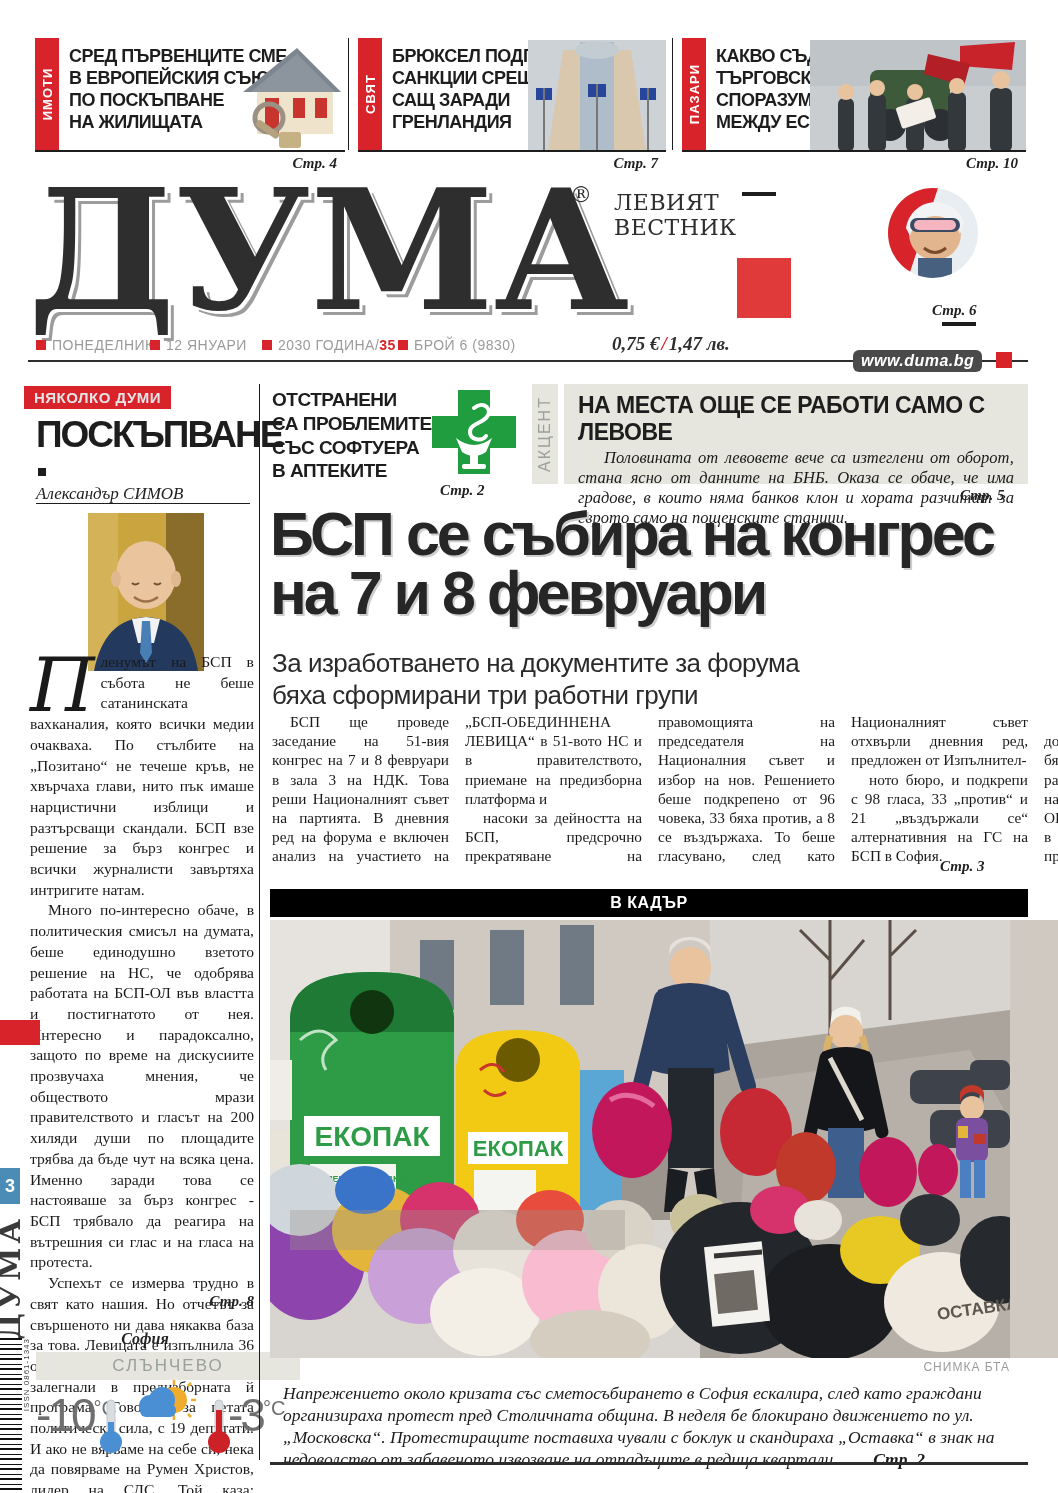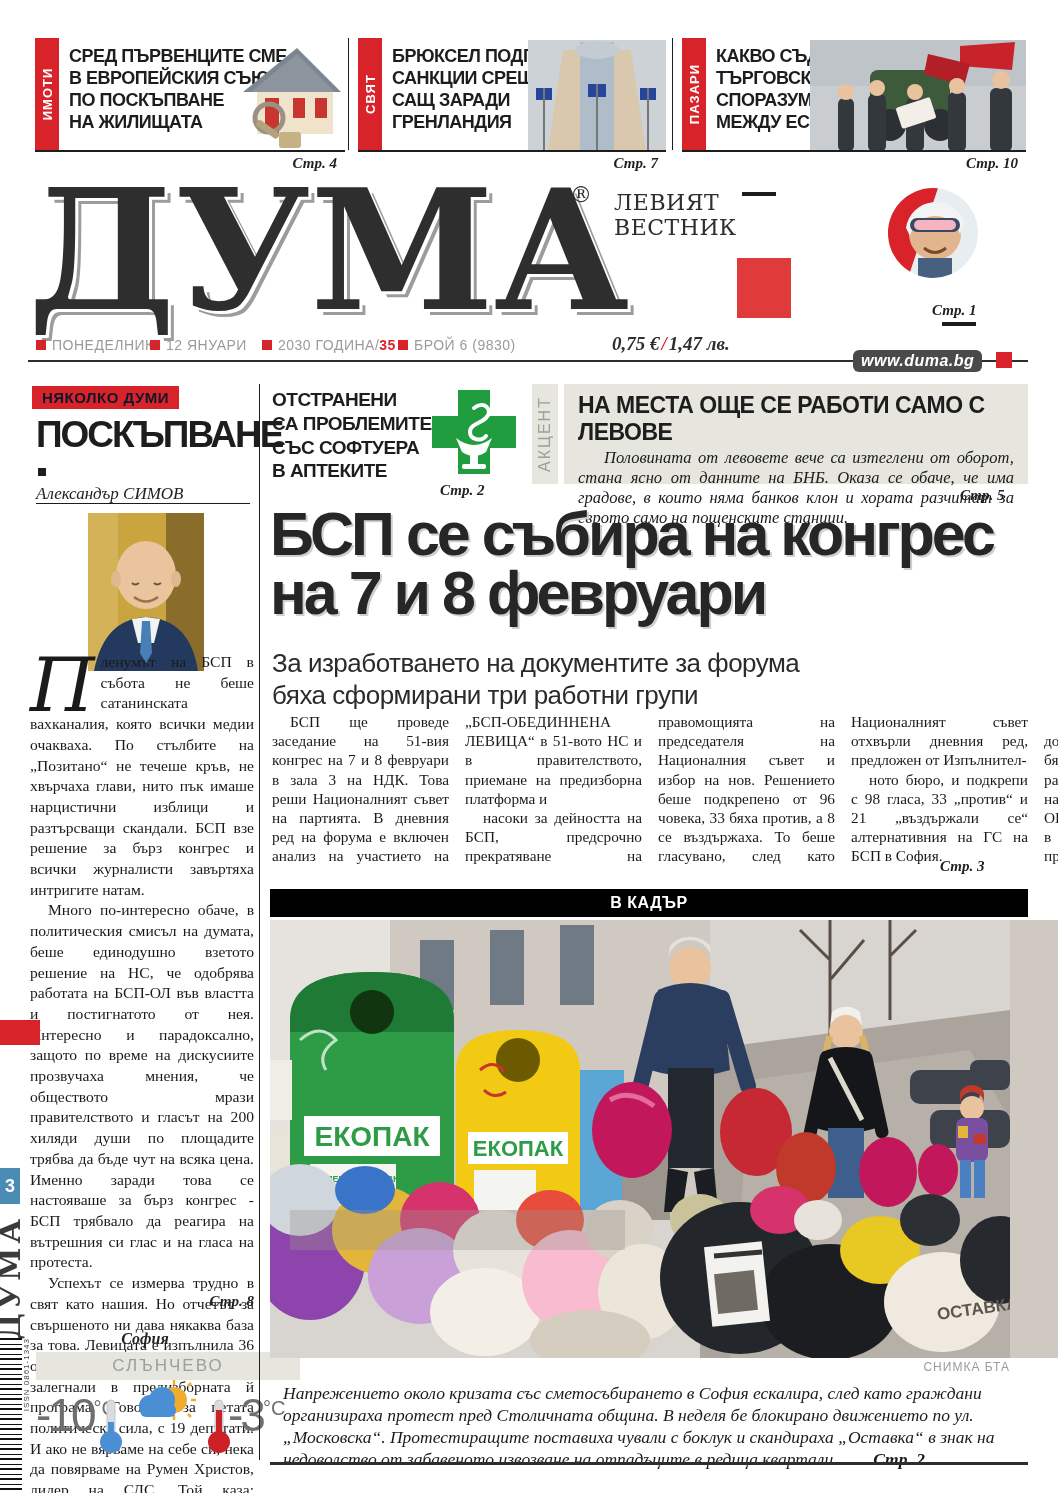--- a/index.html
+++ b/index.html
@@ -33,21 +33,21 @@
   .dateline{position:absolute;top:337px;font-family:"Liberation Sans",sans-serif;font-size:14px;
       color:#9b9b9b;letter-spacing:0.5px;}
   .dateline .sq{display:inline-block;width:10px;height:10px;background:#d8232a;margin-right:6px;}
   .price{position:absolute;left:612px;top:333px;font-style:italic;font-weight:bold;font-size:19px;color:#2e2e2e;}
   .price .slash{color:#d8232a;padding:0 2px;}
   .mastrule{position:absolute;left:28px;top:360px;width:1000px;height:2px;background:#2e2e2e;}
   .site{position:absolute;left:853px;top:350px;background:#4a4a4a;color:#fff;padding:2px 8px;
       font-family:"Liberation Sans",sans-serif;font-weight:bold;font-style:italic;font-size:16px;letter-spacing:0.5px;border-radius:6px;}
   .site-sq{position:absolute;left:996px;top:352px;width:16px;height:16px;background:#d8232a;}
   
-  .kicker{position:absolute;left:32px;top:386px;background:#d8232a;color:#0f172a;
+  .kicker{position:absolute;left:24px;top:386px;background:#d8232a;color:#e5e5e5;
       font-family:"Liberation Sans",sans-serif;font-weight:bold;font-size:15px;padding:3px 10px;letter-spacing:0.5px;}
   .op-title{position:absolute;left:36px;top:414px;font-family:"Liberation Sans",sans-serif;
       font-weight:bold;font-size:37px;letter-spacing:-2px;color:#1d1d1d;}
   .op-bullet{position:absolute;left:38px;top:468px;width:8px;height:8px;background:#1d1d1d;}
   .op-author{position:absolute;left:36px;top:478px;font-style:italic;font-size:17px;margin-top:6px;}
   .op-rule{position:absolute;left:36px;top:503px;width:214px;height:1px;background:#1d1d1d;}
   .op-photo{position:absolute;left:88px;top:513px;width:116px;height:158px;overflow:hidden;}
   .op-text{position:absolute;left:30px;top:652px;width:224px;font-size:15.6px;line-height:20.7px;
       text-align:justify;color:#1a1a1a;}
   .op-text p{margin:0 0 0 0;text-indent:18px;}
@@ -224,21 +224,21 @@
       <rect width="90" height="90" fill="#e8edf2"></rect>
       <path d="M0,0 h50 L20,90 H0 Z" fill="#d8232a"></path>
       <circle cx="47" cy="46" r="26" fill="#e2b58e"></circle>
       <path d="M18,40 a30 30 0 0 1 58,-6 l-4,12 a26 26 0 0 0 -50,2 Z" fill="#f2f3f5"></path>
       <rect x="22" y="30" width="50" height="14" rx="7" fill="#3a4a63"></rect>
       <rect x="26" y="32" width="42" height="10" rx="5" fill="#f4b5c0"></rect>
       <path d="M36,60 q11,9 22,0" stroke="#7a4a2a" stroke-width="3" fill="none"></path>
       <rect x="30" y="70" width="34" height="20" fill="#47607f"></rect>
     </svg>
   </div>
-  <div class="sport-pg">Стр. 1</div>
+  <div class="sport-pg">Стр. 6</div>
   <div class="dash" style="left:942px;top:322px;"></div>
 
   <div class="dateline" style="left:36px;"><span class="sq"></span><span>ПОНЕДЕЛНИК</span></div>
   <div class="dateline" style="left:150px;"><span class="sq"></span><span>12 ЯНУАРИ</span></div>
   <div class="dateline" style="left:262px;"><span class="sq"></span><span>2030 ГОДИНА/</span><span style="color:#d8232a;font-weight:bold;">35</span></div>
   <div class="dateline" style="left:398px;"><span class="sq"></span><span>БРОЙ 6 (9830)</span></div>
   <div class="price"><span>0,75 €</span><span class="slash">/</span><span>1,47 лв.</span></div>
   <div class="mastrule"></div>
   <div class="site">www.duma.bg</div>
   <div class="site-sq"></div>

